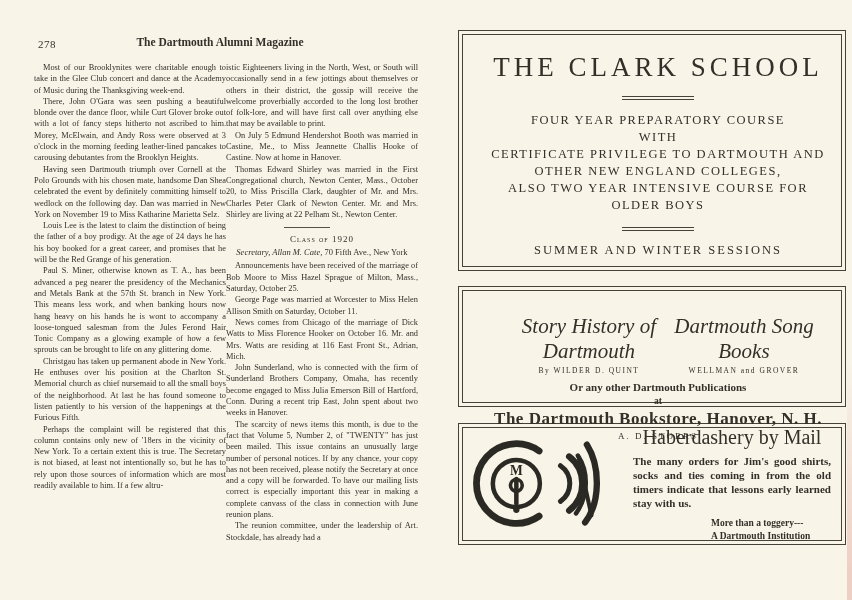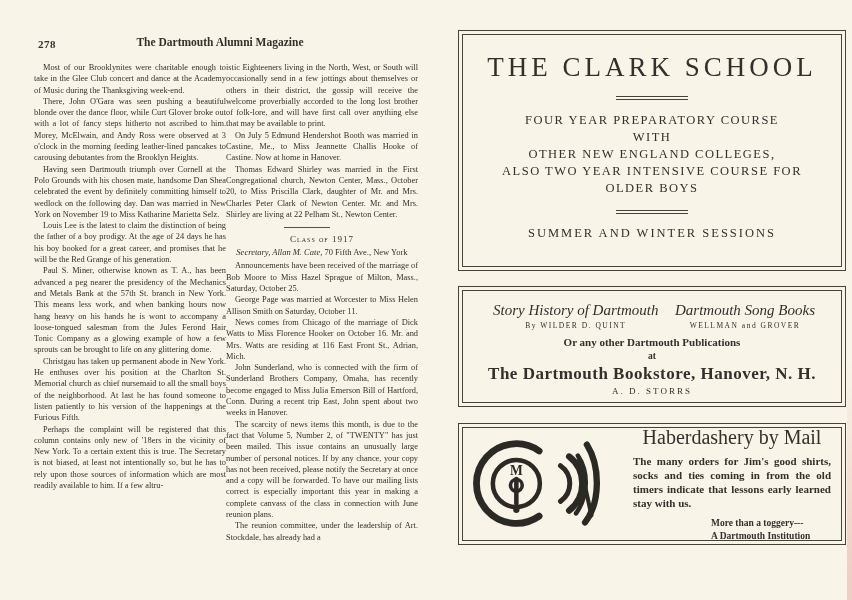--- a/index.html
+++ b/index.html
@@ -9,52 +9,52 @@
     background:#f8f4e8; overflow:hidden;
     font-family:"Liberation Serif","DejaVu Serif",serif;
     color:#33302a;
   }
   .scan-edge { position:absolute; right:0; top:0; width:5px; height:100%;
     background:linear-gradient(to bottom, #f8f4e8 60%, #eecfc4 95%); }
 
   
   .left-page { position:absolute; left:34px; top:36px; width:392px; }
   .lp-header { position:relative; height:20px; margin-bottom:6px; }
-  .page-number { position:absolute; left:4px; top:2px; font-size:11px; letter-spacing:.5px;font-weight:bold; }
+  .page-number { position:absolute; left:4px; top:2px; font-size:11px; letter-spacing:.5px; }
   .mag-title { position:absolute; left:0; right:20px; top:0; text-align:center;
     font-weight:bold; font-size:11.5px; }
   .cols { display:flex; }
   .col { width:192px; text-align:justify; font-size:8.35px; line-height:11.3px;
     hyphens:none; }
   .para { text-indent:9px; }
   .para.noindent { text-indent:0; }
   .rule-short { width:46px; border-top:1px solid #555149; margin:7px auto 6px 58px; }
   .class-heading { text-align:center; font-variant:small-caps; letter-spacing:1px;
     font-size:9px; margin-bottom:2px; }
   .secretary-line { text-align:center; font-size:8.5px; line-height:11px; margin-bottom:2px; }
   .secretary-line .ital { font-style:italic; }
 
   
   .right-page { position:absolute; left:458px; top:30px; width:388px; }
   .ad-box { border:1.5px solid #46423a; padding:3px; background:transparent; }
-  .ad-inner { border:1px solid #46423a; width:100%; height:100%; }
+  .ad-inner { border:1px solid #46423a; width:100%; height:100%;padding-left:12px; }
 
   .clark { height:241px; }
   .clark .ad-inner { text-align:center; padding-top:17px; }
   .clark-title { font-size:27px; letter-spacing:4px; white-space:nowrap; }
   .clark-sub { font-size:11px; letter-spacing:2px; margin-top:7px; }
   .double-rule { width:72px; height:4px; border-top:1px solid #46423a;
     border-bottom:1px solid #46423a; margin:13px auto 12px auto; }
   .clark-line { font-size:12.5px; letter-spacing:1.5px; line-height:17px; }
   .clark-footer { font-size:12.5px; letter-spacing:2px; }
 
   .bookstore { height:121px; margin-top:15px; }
   .bookstore .ad-inner { text-align:center; padding-top:11px; }
   .bk-row { display:flex; justify-content:space-between; padding:0 26px 0 30px; }
-  .bk-item-title { font-style:italic; font-size:15px; }
+  .bk-item-title { font-style:italic; font-size:21px;margin-top:12px; }
   .bk-item-byline { font-size:7.5px; letter-spacing:1.5px; margin-top:2px; }
   .bk-line1 { font-weight:bold; font-size:11px; margin-top:6px; }
   .bk-line2 { font-weight:bold; font-size:9.5px; margin-top:3px; }
   .bk-line3 { font-weight:bold; font-size:17px; margin-top:3px; letter-spacing:.5px; }
   .bk-line4 { font-size:9px; letter-spacing:2px; margin-top:2px; }
 
   .campion { height:122px; margin-top:16px; }
   .campion .ad-inner { display:flex; align-items:center; padding:4px 10px 4px 6px; }
   .campion-logo { flex:0 0 158px; height:104px; }
   .campion-text { flex:1; padding-left:6px; }
@@ -86,41 +86,42 @@
         <p class="para">Christgau has taken up permanent abode in New York.  He enthuses over his position at the Charlton St. Memorial church as chief nursemaid to all the small boys of the neighborhood.  At last he has found someone to listen patiently to his version of the happenings at the Furious Fifth.</p>
         <p class="para">Perhaps the complaint will be registered that this column contains only new of '18ers in the vicinity of New York.  To a certain extent this is true.  The Secretary is not biased, at least not intentionally so, but he has to rely upon those sources of information which are most readily available to him.  If a few altru-</p>
       </div>
 
       <div class="col">
         <p class="para noindent">istic Eighteeners living in the North, West, or South will occasionally send in a few jottings about themselves or others in their district, the gossip will receive the welcome proverbially accorded to the long lost brother of folk-lore, and will have first call over anything else that may be available to print.</p>
         <p class="para">On July 5 Edmund Hendershot Booth was married in Castine, Me., to Miss Jeannette Challis Hooke of Castine.  Now at home in Hanover.</p>
         <p class="para">Thomas Edward Shirley was married in the First Congregational church, Newton Center, Mass., October 20, to Miss Priscilla Clark, daughter of Mr. and Mrs. Charles Peter Clark of Newton Center.  Mr. and Mrs. Shirley are living at 22 Pelham St., Newton Center.</p>
 
         <div class="rule-short"></div>
-        <div class="class-heading">Class of 1917</div>
+        <div class="class-heading">Class of 1920</div>
         <div class="secretary-line"><span class="ital">Secretary, Allan M. Cate,</span><span> 70 Fifth Ave., New York</span></div>
 
         <p class="para">Announcements have been received of the marriage of Bob Moore to Miss Hazel Sprague of Milton, Mass., Saturday, October 25.</p>
         <p class="para">George Page was married at Worcester to Miss Helen Allison Smith on Saturday, October 11.</p>
         <p class="para">News comes from Chicago of the marriage of Dick Watts to Miss Florence Hooker on October 16.  Mr. and Mrs. Watts are residing at 116 East Front St., Adrian, Mich.</p>
         <p class="para">John Sunderland, who is connected with the firm of Sunderland Brothers Company, Omaha, has recently become engaged to Miss Julia Emerson Bill of Hartford, Conn.  During a recent trip East, John spent about two weeks in Hanover.</p>
         <p class="para">The scarcity of news items this month, is due to the fact that Volume 5, Number 2, of "TWENTY" has just been mailed.  This issue contains an unusually large number of personal notices.  If by any chance, your copy has not been received, please notify the Secretary at once and a copy will be forwarded.  To have our mailing lists correct is especially important this year in making a complete canvass of the class in connection with June reunion plans.</p>
         <p class="para">The reunion committee, under the leadership of Art. Stockdale, has already had a</p>
       </div>
     </div>
   </div>
 
   <div class="right-page">
 
     <div class="ad-box clark">
       <div class="ad-inner">
         <div class="clark-title">THE CLARK SCHOOL</div>
         <div class="double-rule"></div>
         <div class="clark-line">FOUR YEAR PREPARATORY COURSE</div>
         <div class="clark-line">WITH</div>
+        <div class="clark-line">CERTIFICATE PRIVILEGE TO DARTMOUTH AND</div>
         <div class="clark-line">OTHER NEW ENGLAND COLLEGES,</div>
         <div class="clark-line">ALSO TWO YEAR INTENSIVE COURSE FOR</div>
         <div class="clark-line">OLDER BOYS</div>
         <div class="double-rule"></div>
         <div class="clark-footer">SUMMER AND WINTER SESSIONS</div>
       </div>
     </div>
 
     <div class="ad-box bookstore">
       <div class="ad-inner">

